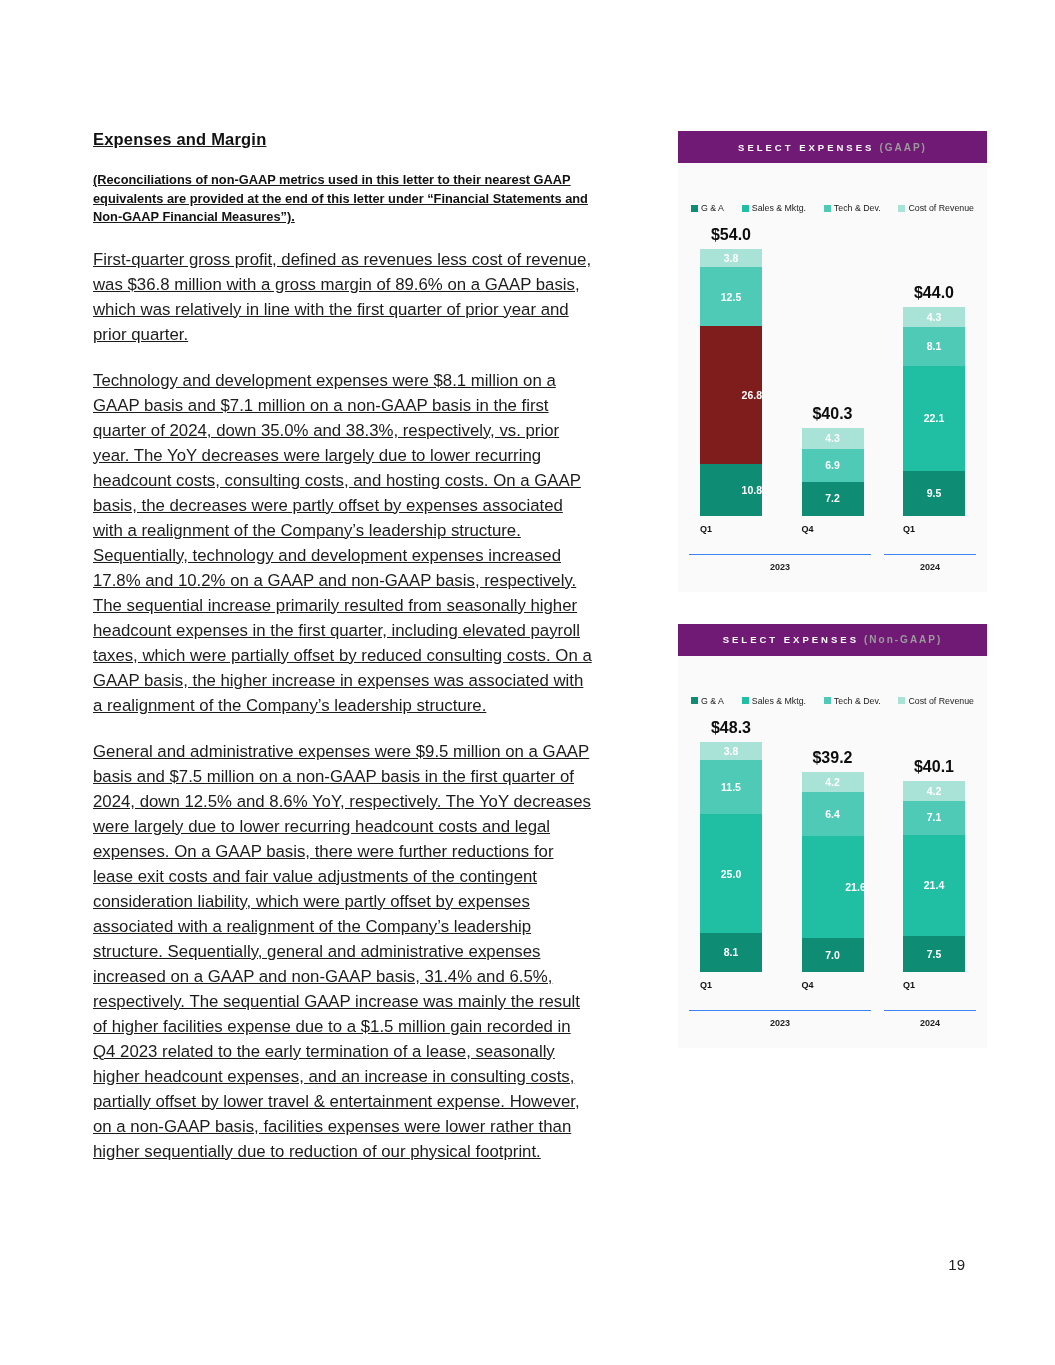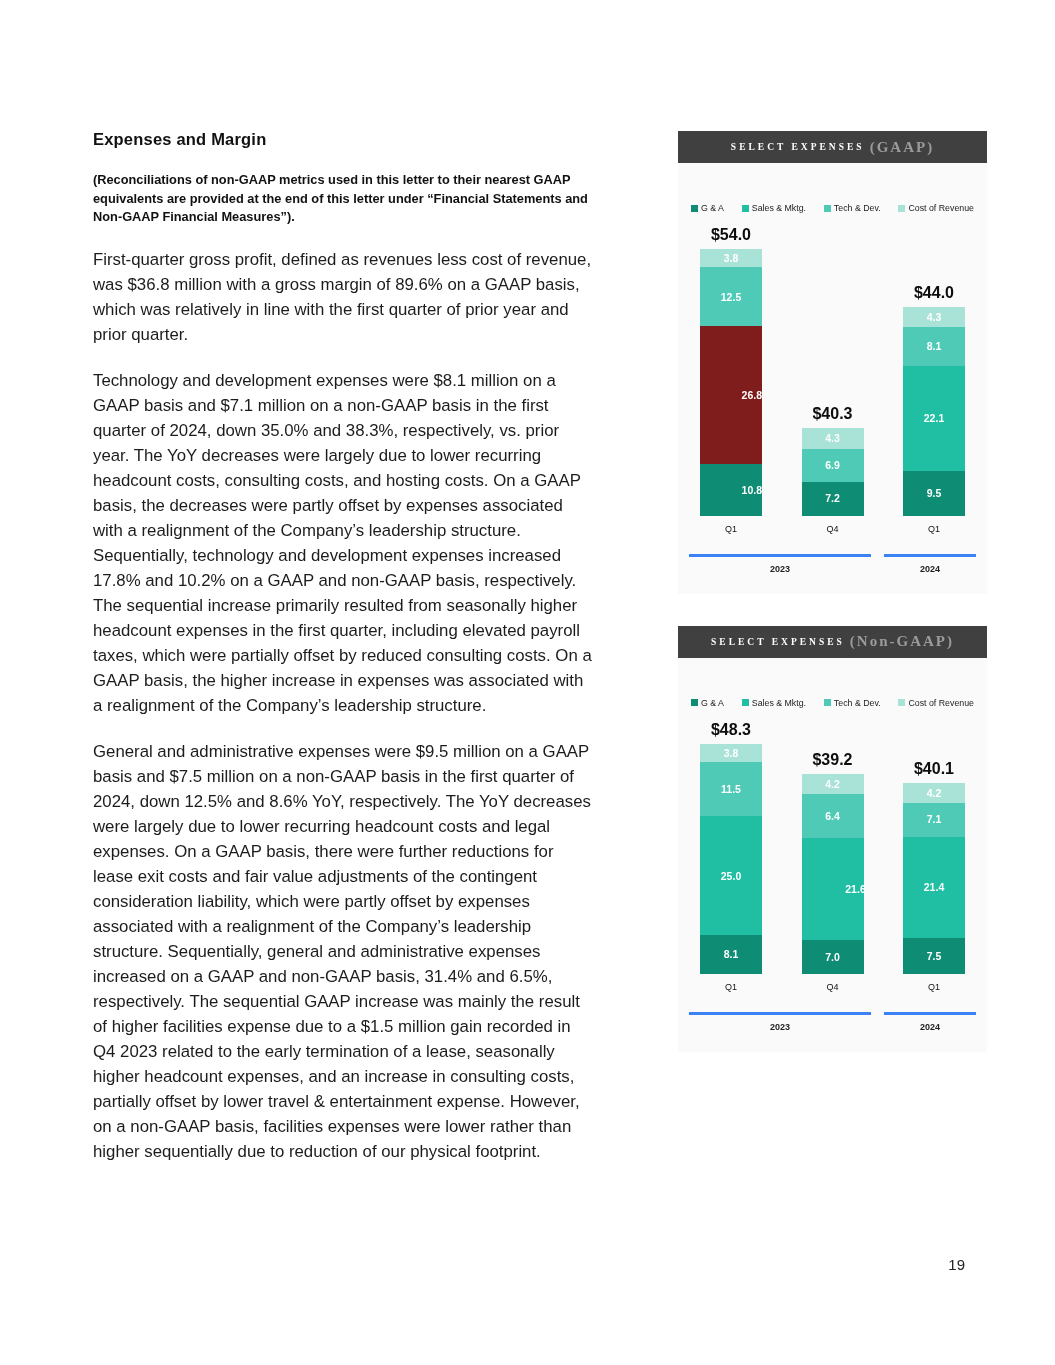--- a/index.html
+++ b/index.html
@@ -4,49 +4,49 @@
 <style>
   * { margin:0; padding:0; box-sizing:border-box; }
   html,body { background:#ffffff; }
   body {
     width:1055px; height:1365px; position:relative; overflow:hidden;
     font-family:"Liberation Sans", sans-serif; color:#1b1b1b;
   }
   .page { position:absolute; inset:0; }
 
   
-  .left-col { position:absolute; left:93px; top:130px; width:502px; }
+  .left-col { position:absolute; left:93px; top:130px; width:502px;text-decoration:underline; }
   .heading { font-size:16.5px; font-weight:bold; letter-spacing:0.2px; margin-bottom:22px; color:#111; }
   .note { font-size:12.8px; font-weight:bold; line-height:1.45; margin-bottom:20px; color:#111; }
   .body-para { font-size:16.8px; line-height:25px; margin-bottom:21px; color:#1c1c1c; }
 
   
   .right-col { position:absolute; left:678px; top:131px; width:309px; }
   .chart { background:#fafafa; margin-bottom:32px; padding-bottom:20px; }
-  .chart-header { background:#404040; height:32px; display:flex; align-items:center; justify-content:center;font-family:Liberation Serif, serif; }
+  .chart-header { background:#701a75; height:32px; display:flex; align-items:center; justify-content:center; }
   .chart-title { color:#ffffff; font-size:9.5px; font-weight:bold; letter-spacing:3px; white-space:nowrap; }
-  .chart-title-suffix { color:#9b9b9b; font-size:15px; font-weight:bold; letter-spacing:2px; margin-left:5px; white-space:nowrap; }
+  .chart-title-suffix { color:#9b9b9b; font-size:10px; font-weight:bold; letter-spacing:2px; margin-left:5px; white-space:nowrap; }
 
   .legend { display:flex; justify-content:space-between; align-items:center; padding:0 13px; margin-top:40px; }
   .legend-item { display:flex; align-items:center; gap:3px; }
   .legend-swatch { width:7px; height:7px; display:inline-block; flex:0 0 auto; }
   .legend-label { font-size:8.8px; color:#222; white-space:nowrap; }
 
   .bars-row { display:flex; justify-content:space-between; align-items:flex-end; padding:0 22px; margin-top:13px; }
   .bar-col { width:62px; display:flex; flex-direction:column; align-items:center; }
   .bar-total { font-size:16px; font-weight:bold; color:#0d0d0d; margin-bottom:5px; white-space:nowrap; }
   .bar-stack { width:62px; display:flex; flex-direction:column; }
   .bar-seg { position:relative; display:flex; align-items:center; justify-content:center; overflow:hidden; }
   .seg-label { color:#ffffff; font-size:10.5px; font-weight:bold; line-height:1; }
 
   .cat-row { display:flex; justify-content:space-between; padding:0 22px; margin-top:8px; }
-  .cat-label { width:62px; text-align:center; font-size:9px; font-weight:normal; color:#111; }
+  .cat-label { width:62px; font-size:9px; font-weight:bold; color:#111; }
 
   .years-row { display:flex; justify-content:space-between; padding:0 11px; margin-top:20px; }
-  .year-group { border-top:3px solid #3b82f6; text-align:center; font-size:9px; font-weight:bold; color:#222; padding-top:7px; }
+  .year-group { border-top:1px solid #3b82f6; text-align:center; font-size:9px; font-weight:bold; color:#222; padding-top:7px; }
   .year-group-0 { width:182px; }
   .year-group-1 { width:92px; }
 
   .page-number { position:absolute; right:90px; bottom:92px; font-size:15px; color:#222; }
 </style>
 </head>
 <body>
 
 <div class="page">
 

